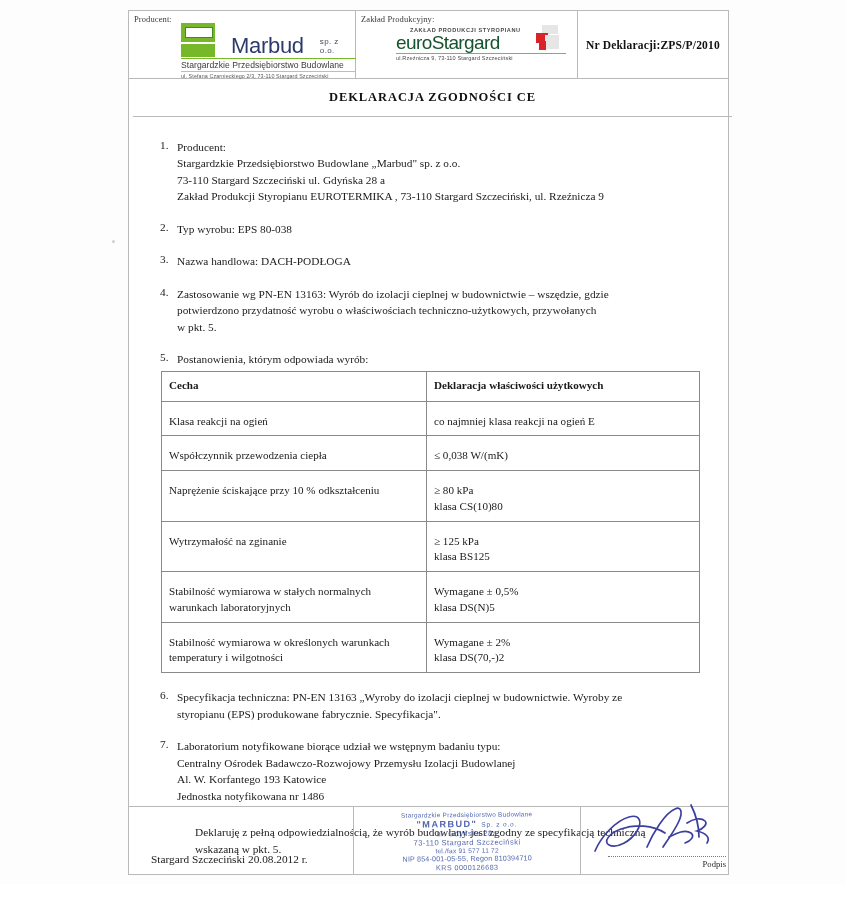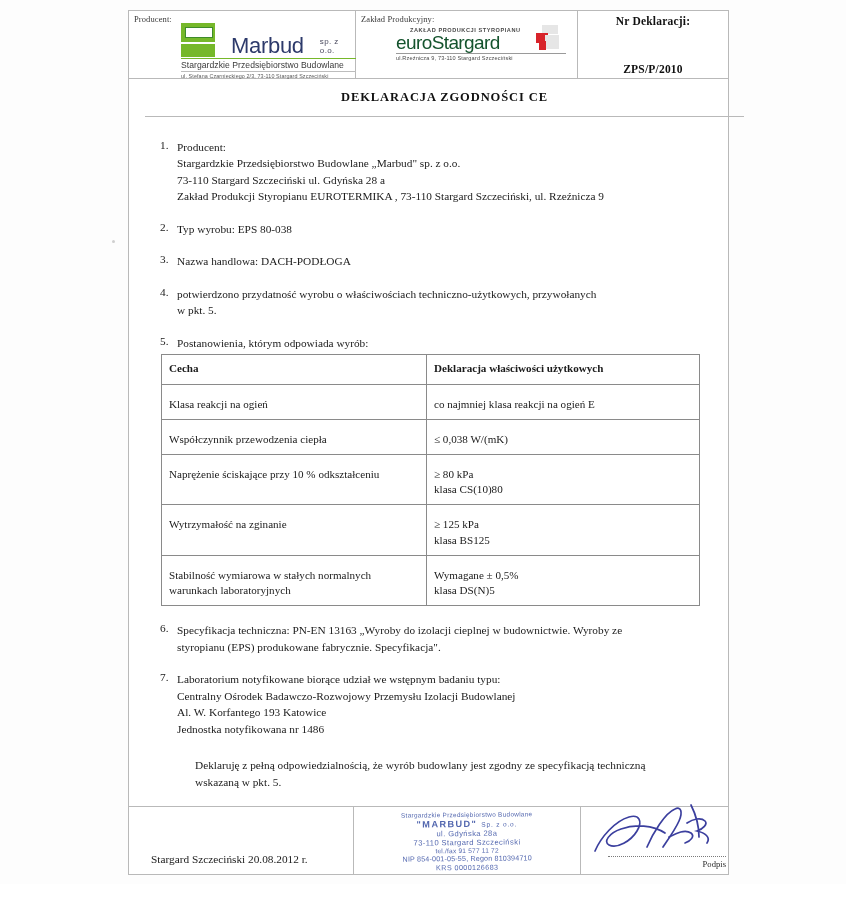--- a/index.html
+++ b/index.html
@@ -32,22 +32,22 @@
     display: flex;
     border-bottom: 1px solid #b9b9b9;
   }
   .hdr-cell {
     position: relative;
     height: 100%;
     padding: 3px 5px 0 5px;
   }
   .hdr-producent { width: 227px; border-right: 1px solid #b9b9b9; }
   .hdr-zaklad   { width: 222px; border-right: 1px solid #b9b9b9; }
-  .hdr-nr       { width: 150px; display: flex; flex-direction: column;
-                  align-items: center; justify-content: space-between; }
+  .hdr-nr       { width: 150px; display: flex; flex-direction: row;
+                  align-items: center; justify-content: center; }
   .hdr-label {
     font-size: 8.5px;
     font-family: "Liberation Serif", serif;
     color: #3a3a3a;
     letter-spacing: .1px;
   }
   .nr-line {
     font-weight: bold;
     font-size: 11.5px;
     letter-spacing: .2px;
@@ -162,21 +162,21 @@
     color: #4a4a4a;
     border-top: .7px solid #9a9a9a;
     margin-top: 1px;
     padding-top: 1px;
     letter-spacing: .15px;
   }
 
   
   .title-band {
     position: absolute;
-    left: 16px; top: 68px;
+    left: 4px; top: 68px;
     width: 599px; height: 38px;
     display: flex; align-items: center; justify-content: center;
     border-bottom: 1px solid #b9b9b9;
   }
   .doc-title {
     font-weight: bold;
     font-size: 12.5px;
     letter-spacing: .9px;
     color: #111;
   }
@@ -380,20 +380,21 @@
       <div class="clause">
         <div class="clause-num">3.</div>
         <div class="clause-body">
           <div>Nazwa handlowa: DACH-PODŁOGA</div>
         </div>
       </div>
 
       <div class="clause">
         <div class="clause-num">4.</div>
         <div class="clause-body">
+          <div>Zastosowanie wg PN-EN 13163: Wyrób do izolacji cieplnej w budownictwie – wszędzie, gdzie</div>
           <div>potwierdzono przydatność wyrobu o właściwościach techniczno-użytkowych, przywołanych</div>
           <div>w pkt. 5.</div>
         </div>
       </div>
 
       <div class="table-intro">
         <div class="clause-num">5.</div>
         <div class="clause-body">
           <div>Postanowienia, którym odpowiada wyrób:</div>
         </div>
@@ -435,20 +436,27 @@
             <td class="cell-2line">
               <div>≥ 125 kPa</div>
               <div>klasa BS125</div>
             </td>
           </tr>
           <tr>
             <td>Stabilność wymiarowa w stałych normalnych warunkach laboratoryjnych</td>
             <td>
               <div>Wymagane ± 0,5%</div>
               <div>klasa DS(N)5</div>
+            </td>
+          </tr>
+          <tr>
+            <td>Stabilność wymiarowa w określonych warunkach temperatury i wilgotności</td>
+            <td>
+              <div>Wymagane ± 2%</div>
+              <div>klasa DS(70,-)2</div>
             </td>
           </tr>
         </tbody>
       </table>
 
       <div class="clause" style="margin-top:16px;">
         <div class="clause-num">6.</div>
         <div class="clause-body">
           <div>Specyfikacja techniczna: PN-EN 13163 „Wyroby do izolacji cieplnej w budownictwie. Wyroby ze</div>
           <div>styropianu (EPS) produkowane fabrycznie. Specyfikacja".</div>

